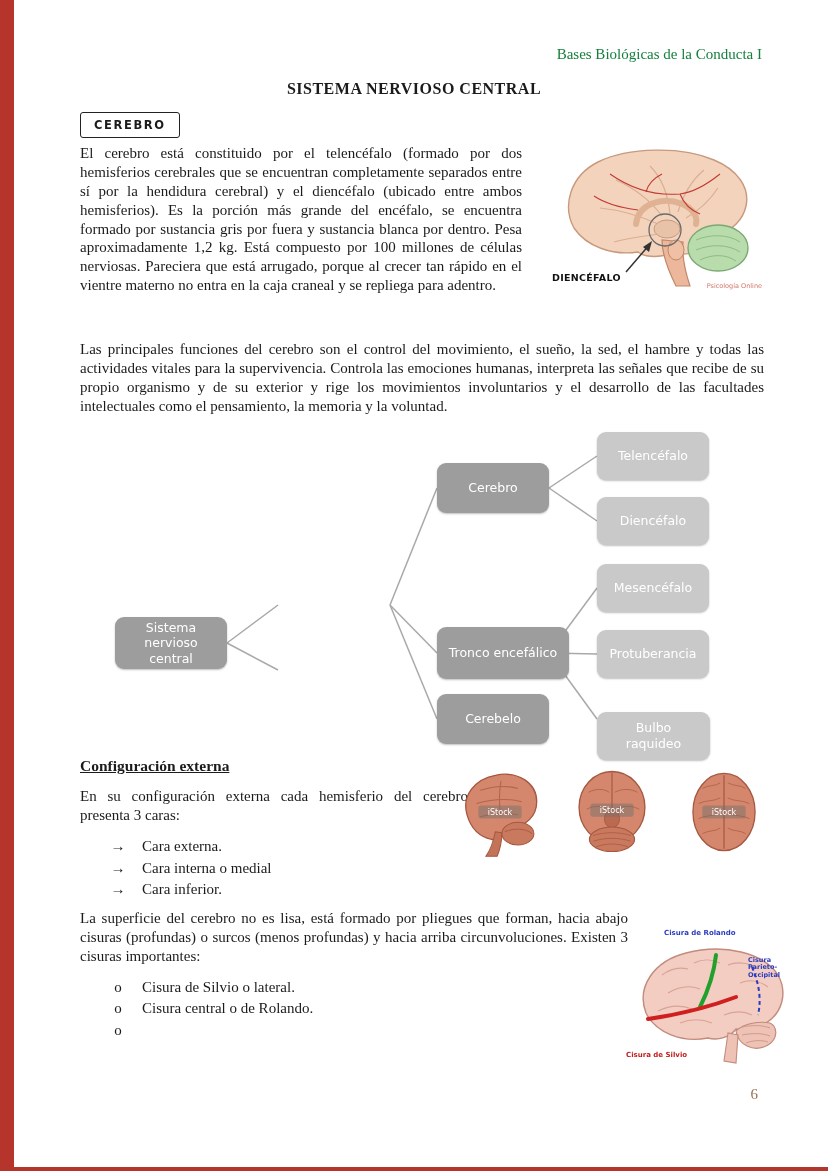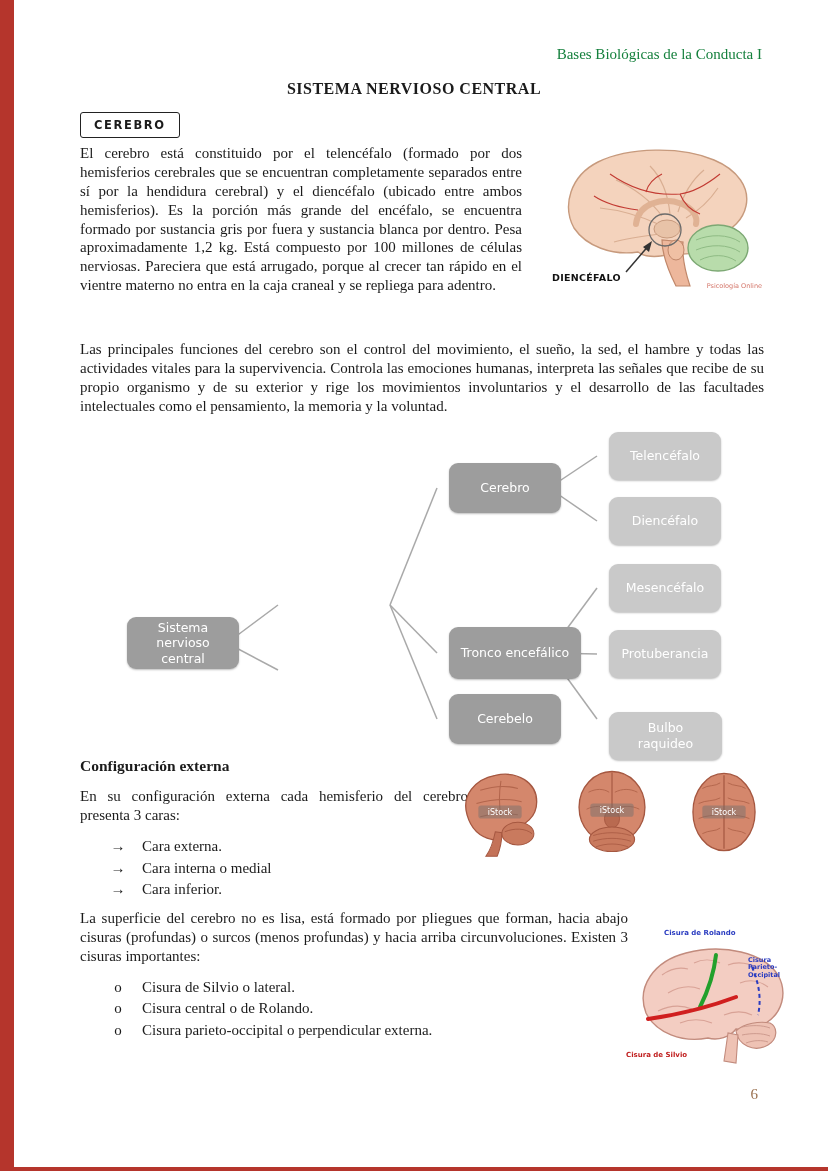--- a/index.html
+++ b/index.html
@@ -35,27 +35,27 @@
                  font-family:"DejaVu Sans", sans-serif; }
 
   .p2 { position:absolute; left:80px; top:340px; width:684px; }
 
   
   .cmap { position:absolute; left:80px; top:425px; width:680px; height:330px; }
   .cmap-lines { position:absolute; left:0; top:0; }
   .cnode {
     position:absolute; border-radius:9px; color:#ffffff; display:flex; align-items:center;
     justify-content:center; text-align:center; font-family:"DejaVu Sans", sans-serif;
-    font-size:12.5px; line-height:1.25; padding:11px; box-shadow:0 1px 2px rgba(0,0,0,0.25);margin-left:12px;
+    font-size:12.5px; line-height:1.25; padding:11px; box-shadow:0 1px 2px rgba(0,0,0,0.25);
   }
   .cnode.dark  { background:#9d9d9d; }
   .cnode.light { background:#c9c9c9; }
 
   .section { position:absolute; left:80px; width:690px; }
-  .sec-heading { font-weight:bold; font-size:15.5px; }
+  .sec-heading { font-weight:bold; font-size:15.5px; text-decoration:underline; }
   .sec-heading.caps { font-weight:normal; letter-spacing:0.3px; }
   .sec-intro { margin-top:12px; }
   .w385 { width:388px; }
   .w545 { width:548px; }
 
   .list { margin-top:11px; margin-left:30px; }
   .list .li { display:flex; gap:16px; font-size:15px; line-height:1.45; }
   .list .marker { width:16px; text-align:center; flex:0 0 auto; }
 
   .fig-row { position:absolute; left:372px; top:4px; width:320px; height:104px;
@@ -232,21 +232,20 @@
       <div class="li">
         <span class="marker">o</span>
         <span>Cisura de Silvio o lateral.</span>
       </div>
       <div class="li">
         <span class="marker">o</span>
         <span>Cisura central o de Rolando.</span>
       </div>
       <div class="li">
         <span class="marker">o</span>
-        <span>Cisura parieto-occipital o perpendicular externa.</span>
       </div>
     </div>
 
     <figure class="fig-cisuras">
       <svg width="172" height="152" viewBox="0 0 172 152">
         <path d="M18,78 C8,52 26,26 58,18 C96,8 136,18 150,40 C160,58 154,78 138,88 C128,94 116,96 108,94 C102,102 90,106 80,103 C54,108 28,98 18,78 Z" fill="#f3cdc2" stroke="#c28b7d" stroke-width="1.4"></path>
         <g fill="none" stroke="#d8a296" stroke-width="1.1">
           <path d="M34,40 C42,34 52,32 60,34"></path>
           <path d="M40,58 C50,52 62,50 72,54"></path>
           <path d="M30,76 C42,70 54,70 64,74"></path>

